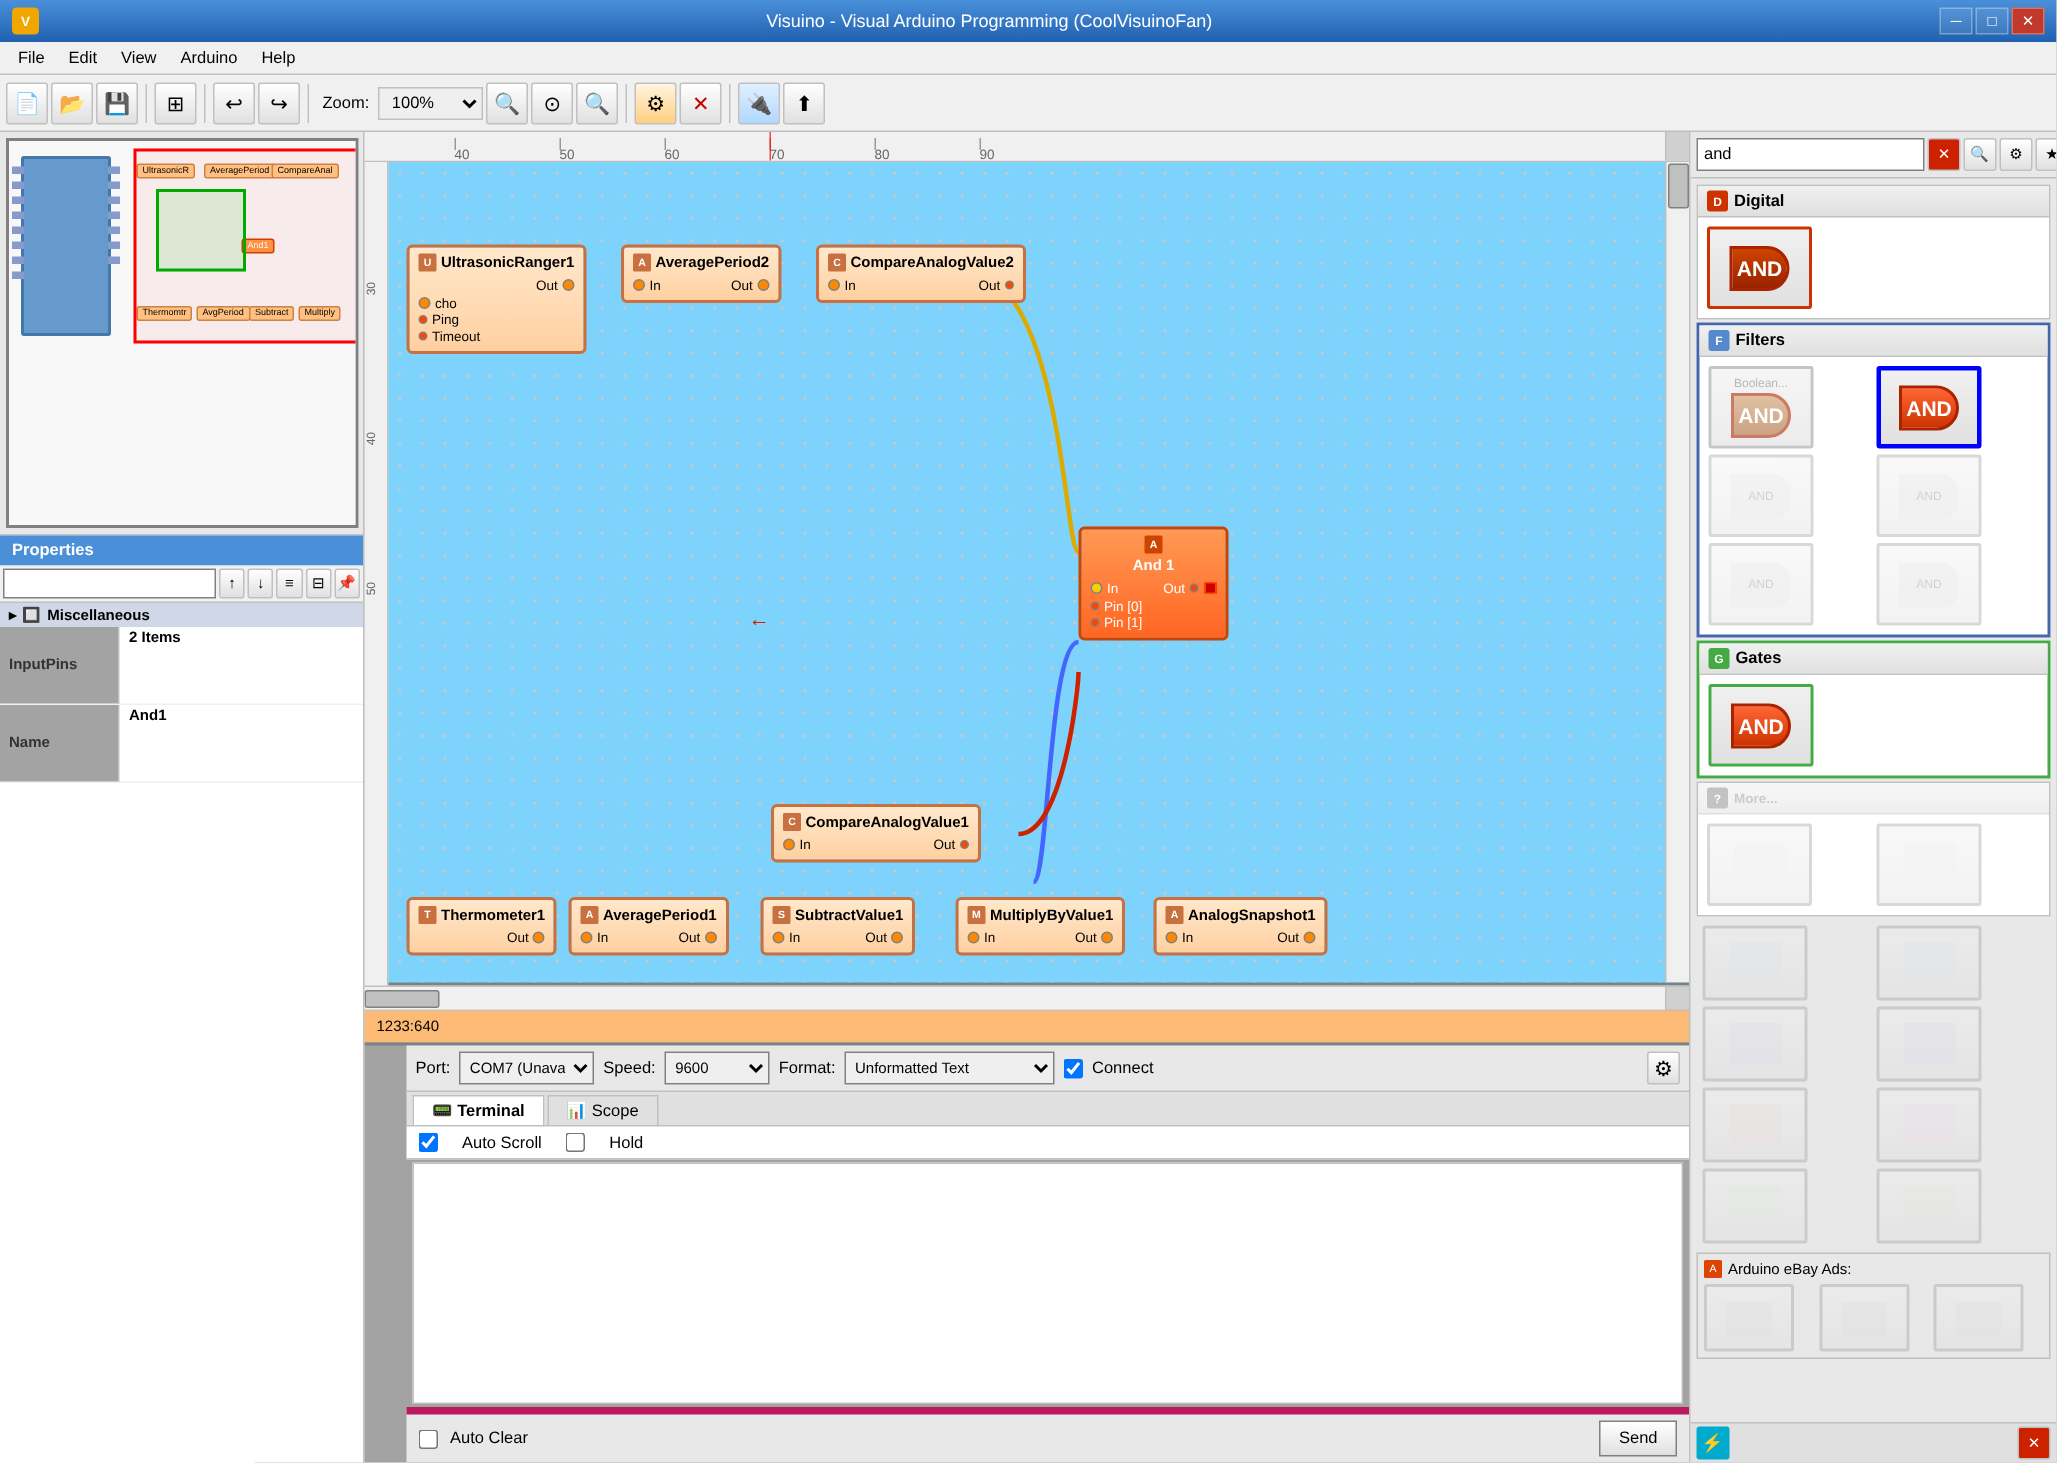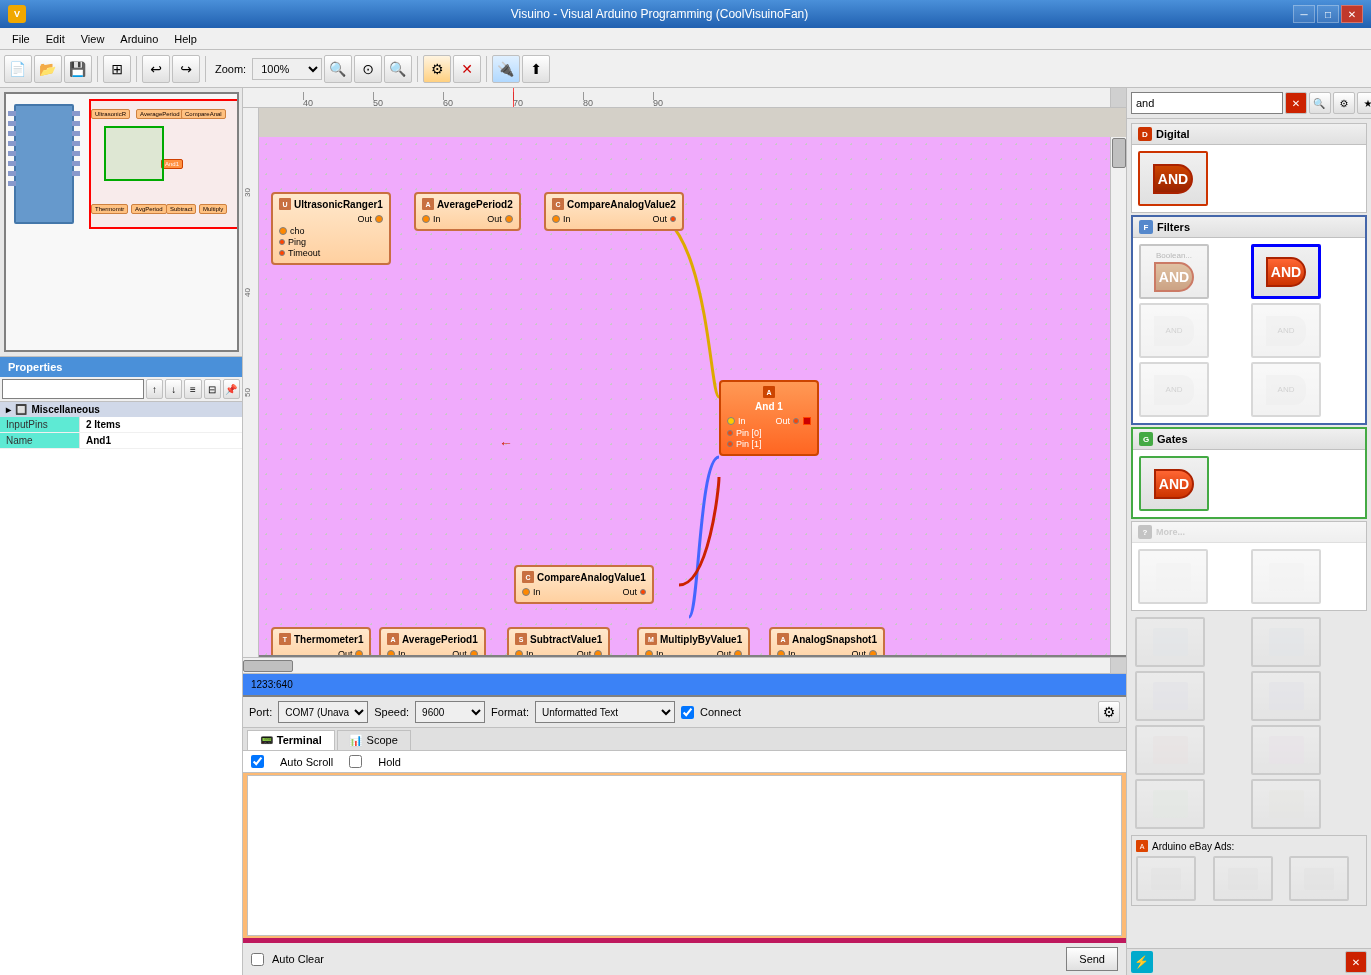--- a/index.html
+++ b/index.html
@@ -33,33 +33,33 @@
     #minimap-inner { width: 100%; height: 100%; background: #f8f8f8; position: relative; }
     
     
     #properties { flex: 1; display: flex; flex-direction: column; border-top: 1px solid #c0c0c0; }
     #properties-header { background: #4a90d9; color: white; padding: 4px 8px; font-size: 11px; font-weight: bold; }
     #properties-toolbar { display: flex; align-items: center; padding: 2px; background: #f0f0f0; border-bottom: 1px solid #c0c0c0; gap: 2px; }
     #prop-search { height: 20px; flex: 1; border: 1px solid #808080; padding: 1px 4px; font-size: 10px; }
     #properties-content { flex: 1; background: white; overflow: auto; }
     .prop-category { background: #d0d8e8; padding: 2px 6px; font-size: 10px; font-weight: bold; display: flex; align-items: center; gap: 4px; }
     .prop-row { display: flex; border-bottom: 1px solid #f0f0f0; }
-    .prop-name { width: 80px; padding: 2px 6px; font-size: 10px; background: #5eead4; border-right: 1px solid #e0e0e0; color: #333; }
+    .prop-name { width: 80px; padding: 20px 6px; font-size: 10px; background: #a3a3a3; border-right: 1px solid #e0e0e0; color: #333; font-weight: bold; }
     .prop-value { flex: 1; padding: 2px 6px; font-size: 10px; font-weight: bold; }
     #ruler-h { height: 20px; background: #f0f0f0; border-bottom: 1px solid #c0c0c0; position: relative; overflow: hidden; }
     #canvas-main { flex: 1; background: white; position: relative; overflow: hidden; border-bottom: 2px solid #808080; }
     #dot-grid { position: absolute; top: 0; left: 0; width: 100%; height: 100%; background-image: radial-gradient(circle, #c8c8c8 1px, transparent 1px); background-size: 15px 15px; }
     
     
-    #statusbar { height: 22px; background: #3b82f6; border-top: 1px solid #c0c0c0; display: flex; align-items: center; padding: 0 8px; font-size: 10px; gap: 16px; }
+    #statusbar { height: 22px; background: #fdba74; border-top: 1px solid #c0c0c0; display: flex; align-items: center; padding: 0 8px; font-size: 10px; gap: 16px; }
     #statusbar .status-left { min-width: 80px; }
     #statusbar .status-right { flex: 1; color: #333; }
     
     
-    #serial-panel { height: 280px; background: #fdba74; border-top: 2px solid #808080; display: flex; flex-direction: column; }
+    #serial-panel { height: 280px; background: #a3a3a3; border-top: 2px solid #808080; display: flex; flex-direction: column; padding-left: 28px; }
     #serial-toolbar { display: flex; align-items: center; padding: 4px 6px; gap: 6px; background: #e8e8e8; border-bottom: 1px solid #c0c0c0; }
     #serial-toolbar label { font-size: 11px; }
     #serial-toolbar select { height: 22px; border: 1px solid #808080; font-size: 10px; padding: 1px 2px; }
     #serial-tabs { display: flex; align-items: flex-end; padding: 2px 4px 0 4px; background: #e0e0e0; border-bottom: 1px solid #c0c0c0; }
     .serial-tab { padding: 3px 12px; font-size: 11px; cursor: pointer; border: 1px solid #c0c0c0; border-bottom: none; background: #e0e0e0; margin-right: 2px; }
     .serial-tab.active { background: white; font-weight: bold; }
     #serial-options { display: flex; align-items: center; padding: 4px 8px; gap: 16px; background: white; border-bottom: 1px solid #c0c0c0; }
     #serial-output { flex: 1; background: white; padding: 4px; overflow: auto; position: relative; }
     #serial-bottom { display: flex; align-items: center; justify-content: flex-end; padding: 4px 8px; background: #e8e8e8; border-top: 5px solid #be185d; gap: 8px; }
     .serial-bottom-btn { height: 24px; padding: 0 12px; border: 1px solid #808080; background: linear-gradient(to bottom, #ffffff, #e0e0e0); cursor: pointer; font-size: 11px; }
@@ -250,21 +250,21 @@
     <div style="flex:1;display:flex;position:relative;overflow:hidden;">
 
       <div style="width:16px;background:#f0f0f0;border-right:1px solid #c0c0c0;position:relative;">
         <div style="position:absolute;left:0;top:0;width:16px;height:100%;">
           <div style="position:absolute;top:80px;left:0;font-size:8px;color:#666;writing-mode:vertical-rl;transform:rotate(180deg);">30</div>
           <div style="position:absolute;top:180px;left:0;font-size:8px;color:#666;writing-mode:vertical-rl;transform:rotate(180deg);">40</div>
           <div style="position:absolute;top:280px;left:0;font-size:8px;color:#666;writing-mode:vertical-rl;transform:rotate(180deg);">50</div>
         </div>
       </div>
 
-      <div id="canvas-main" style="flex:1;background:#f0abfc;position:relative;overflow:hidden;margin-top:29px;">
+      <div id="canvas-main" style="flex:1;background:#7dd3fc;position:relative;overflow:hidden;">
 
         <div id="dot-grid"></div>
 
         <svg id="connections">
 
           <path d="M 383 72 C 450 72, 450 260, 460 260" stroke="#ddaa00" stroke-width="3" fill="none"></path>
 
           <path d="M 460 320 C 440 320, 440 480, 430 480" stroke="#4466ff" stroke-width="3" fill="none"></path>
 
           <path d="M 420 448 C 450 448, 460 350, 460 340" stroke="#cc2200" stroke-width="3" fill="none"></path>

